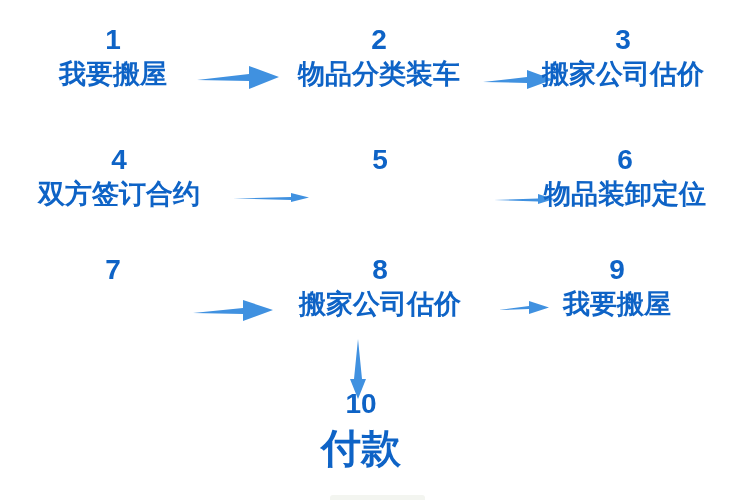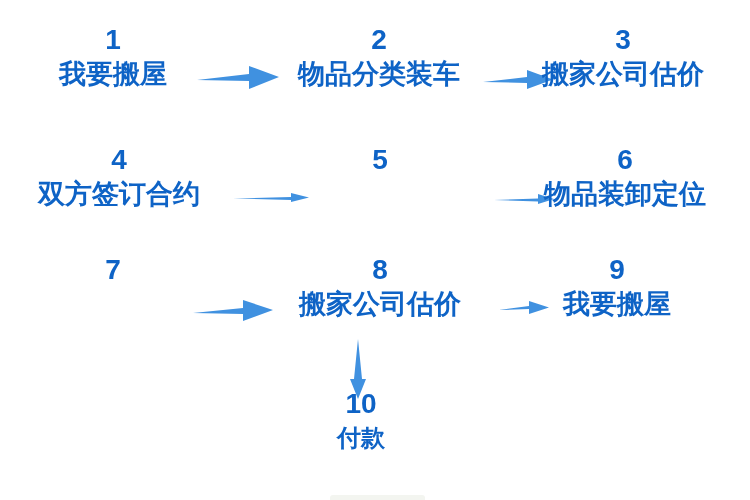--- a/index.html
+++ b/index.html
@@ -39,21 +39,21 @@
   .s1  { left: 113px; top: 24px; }
   .s2  { left: 379px; top: 24px; }
   .s3  { left: 623px; top: 24px; }
   .s4  { left: 119px; top: 144px; }
   .s5  { left: 380px; top: 144px; }
   .s6  { left: 625px; top: 144px; }
   .s7  { left: 113px; top: 254px; }
   .s8  { left: 380px; top: 254px; }
   .s9  { left: 617px; top: 254px; }
   .s10 { left: 361px; top: 388px; }
-  .s10 .label { font-size: 24px; margin-top: 4px; }
+  .s10 .label { font-size: 40px; margin-top: 4px; }
   .arrow { position: absolute; }
   .arrow polygon { fill: var(--arrow-blue); }
   .a-r1c1 { left: 197px; top: 62px; }
   .a-r1c2 { left: 483px; top: 67px; }
   .a-r2c1 { left: 233px; top: 189px; }
   .a-r2c2 { left: 494px; top: 191px; }
   .a-r3c1 { left: 193px; top: 297px; }
   .a-r3c2 { left: 499px; top: 299px; }
   .a-down { left: 348px; top: 339px; }
   .bottom-artifact {

